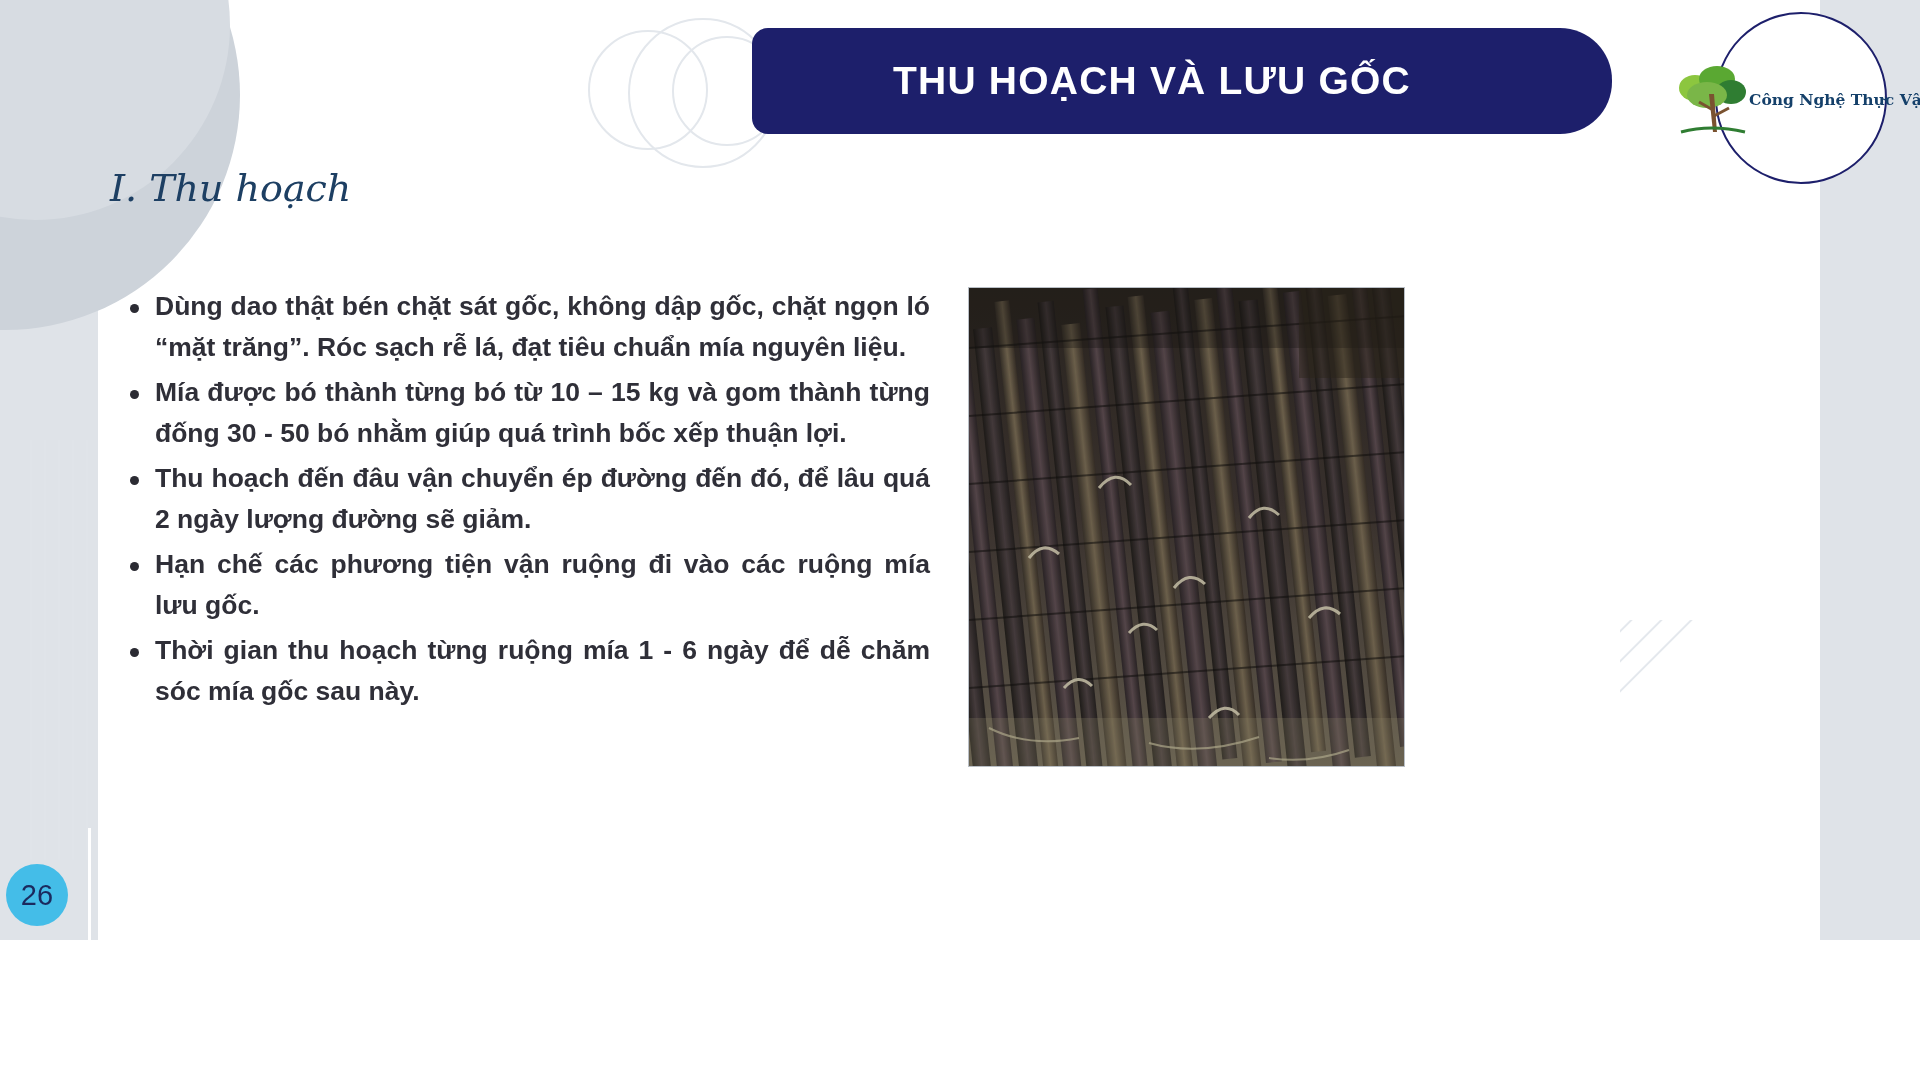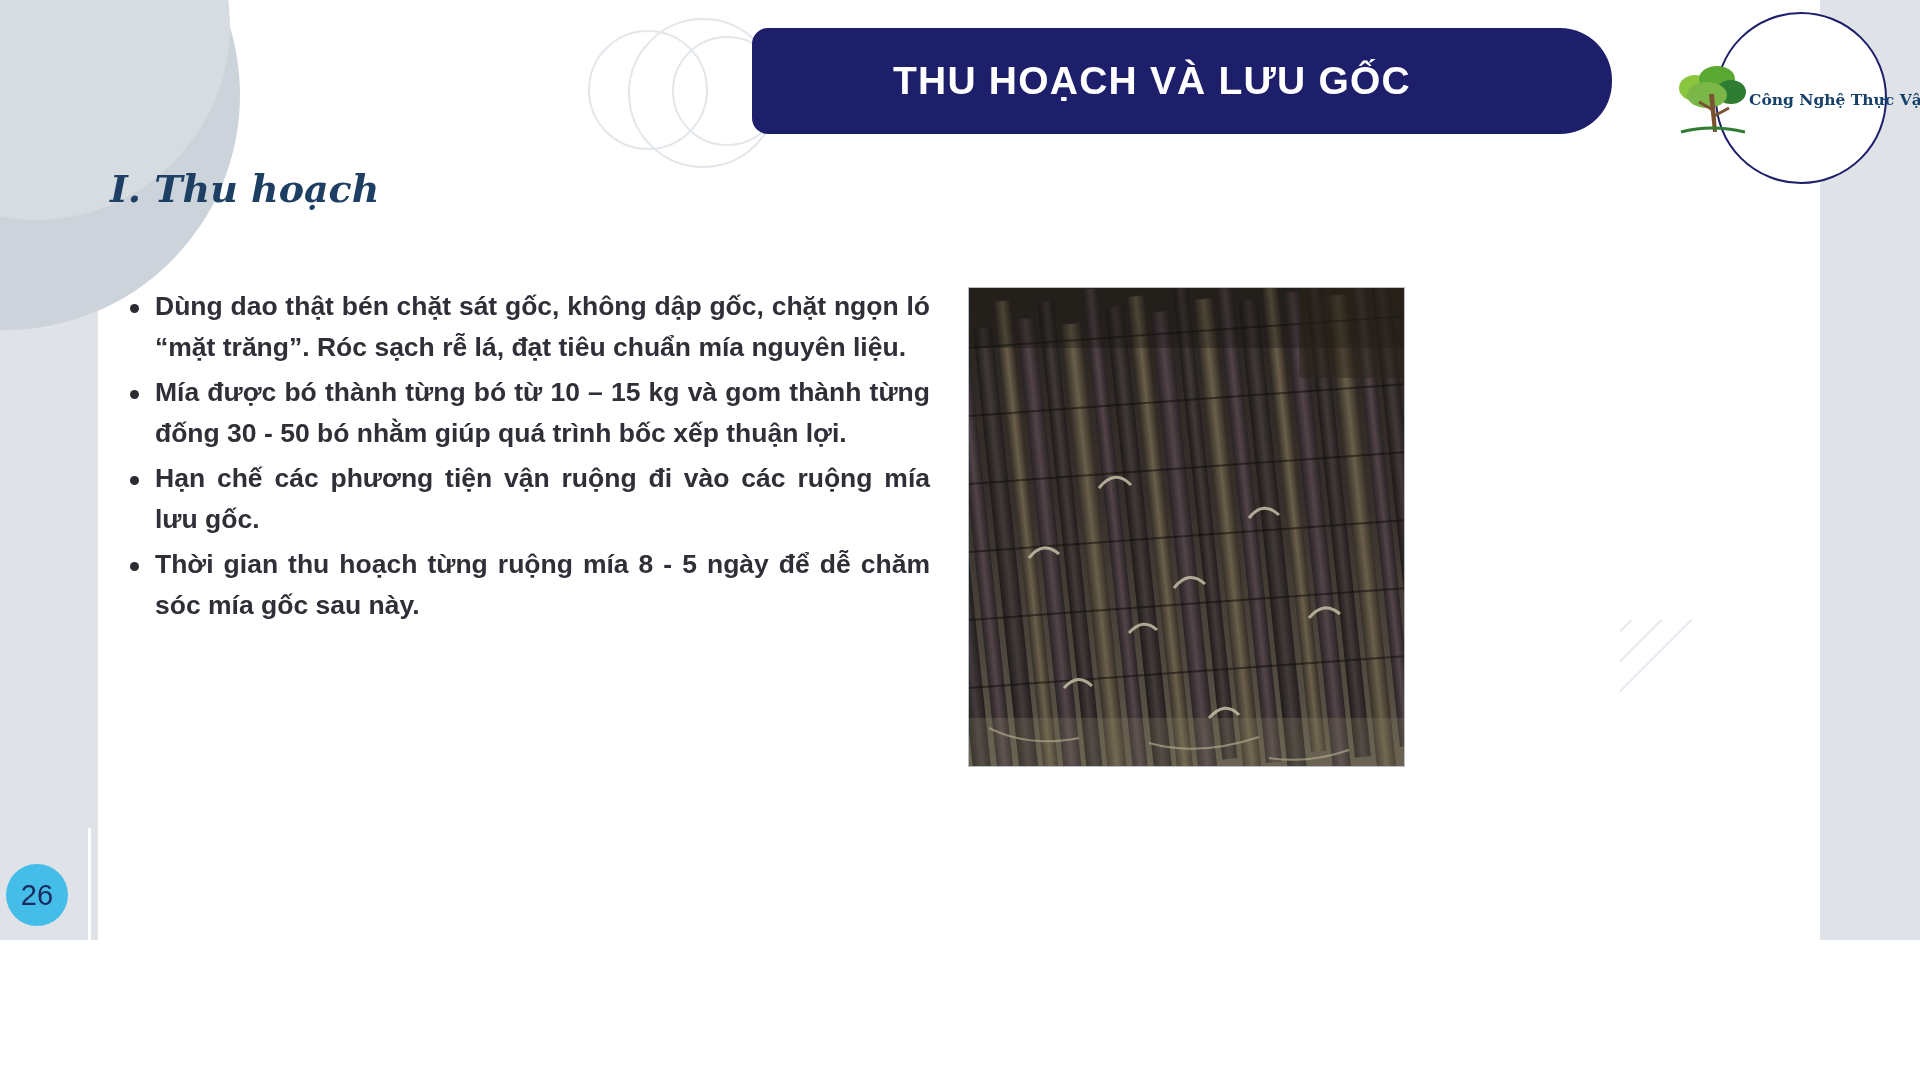--- a/index.html
+++ b/index.html
@@ -126,21 +126,21 @@
     color: #15406a;
     white-space: nowrap;
   }
 
   
   .section-head {
     position: absolute;
     left: 110px; top: 166px;
     font-family: "DejaVu Serif", serif;
     font-style: italic;
-    font-weight: bold;
+    font-weight: normal;
     font-size: 38px;
     color: #1d3f63;
   }
 
   
   .bullets {
     position: absolute;
     left: 130px; top: 286px;
     width: 800px;
   }
@@ -271,25 +271,29 @@
     <div class="bullet">
       <span class="dot"></span>
       <span class="txt">Dùng dao thật bén chặt sát gốc, không dập gốc, chặt ngọn ló “mặt trăng”. Róc sạch rễ lá, đạt tiêu chuẩn mía nguyên liệu.</span>
     </div>
     <div class="bullet">
       <span class="dot"></span>
       <span class="txt">Mía được bó thành từng bó từ 10 – 15 kg và gom thành từng đống 30 - 50 bó nhằm giúp quá trình bốc xếp thuận lợi.</span>
     </div>
     <div class="bullet">
       <span class="dot"></span>
+      <span class="txt">Thu hoạch đến đâu vận chuyển ép đường đến đó, để lâu quá 2 ngày lượng đường sẽ giảm.</span>
+    </div>
+    <div class="bullet">
+      <span class="dot"></span>
       <span class="txt">Hạn chế các phương tiện vận ruộng đi vào các ruộng mía lưu gốc.</span>
     </div>
     <div class="bullet">
       <span class="dot"></span>
-      <span class="txt">Thời gian thu hoạch từng ruộng mía 8 - 5 ngày để dễ chăm sóc mía gốc sau này.</span>
+      <span class="txt">Thời gian thu hoạch từng ruộng mía 1 - 6 ngày để dễ chăm sóc mía gốc sau này.</span>
     </div>
   </div>
 
   <div class="photo">
     <svg width="437" height="480" viewBox="0 0 437 480" preserveAspectRatio="none">
       <defs>
         <linearGradient id="g1" x1="0" y1="0" x2="0" y2="1">
           <stop offset="0%" stop-color="#2d2722"></stop>
           <stop offset="45%" stop-color="#3c3330"></stop>
           <stop offset="100%" stop-color="#6a6254"></stop>

